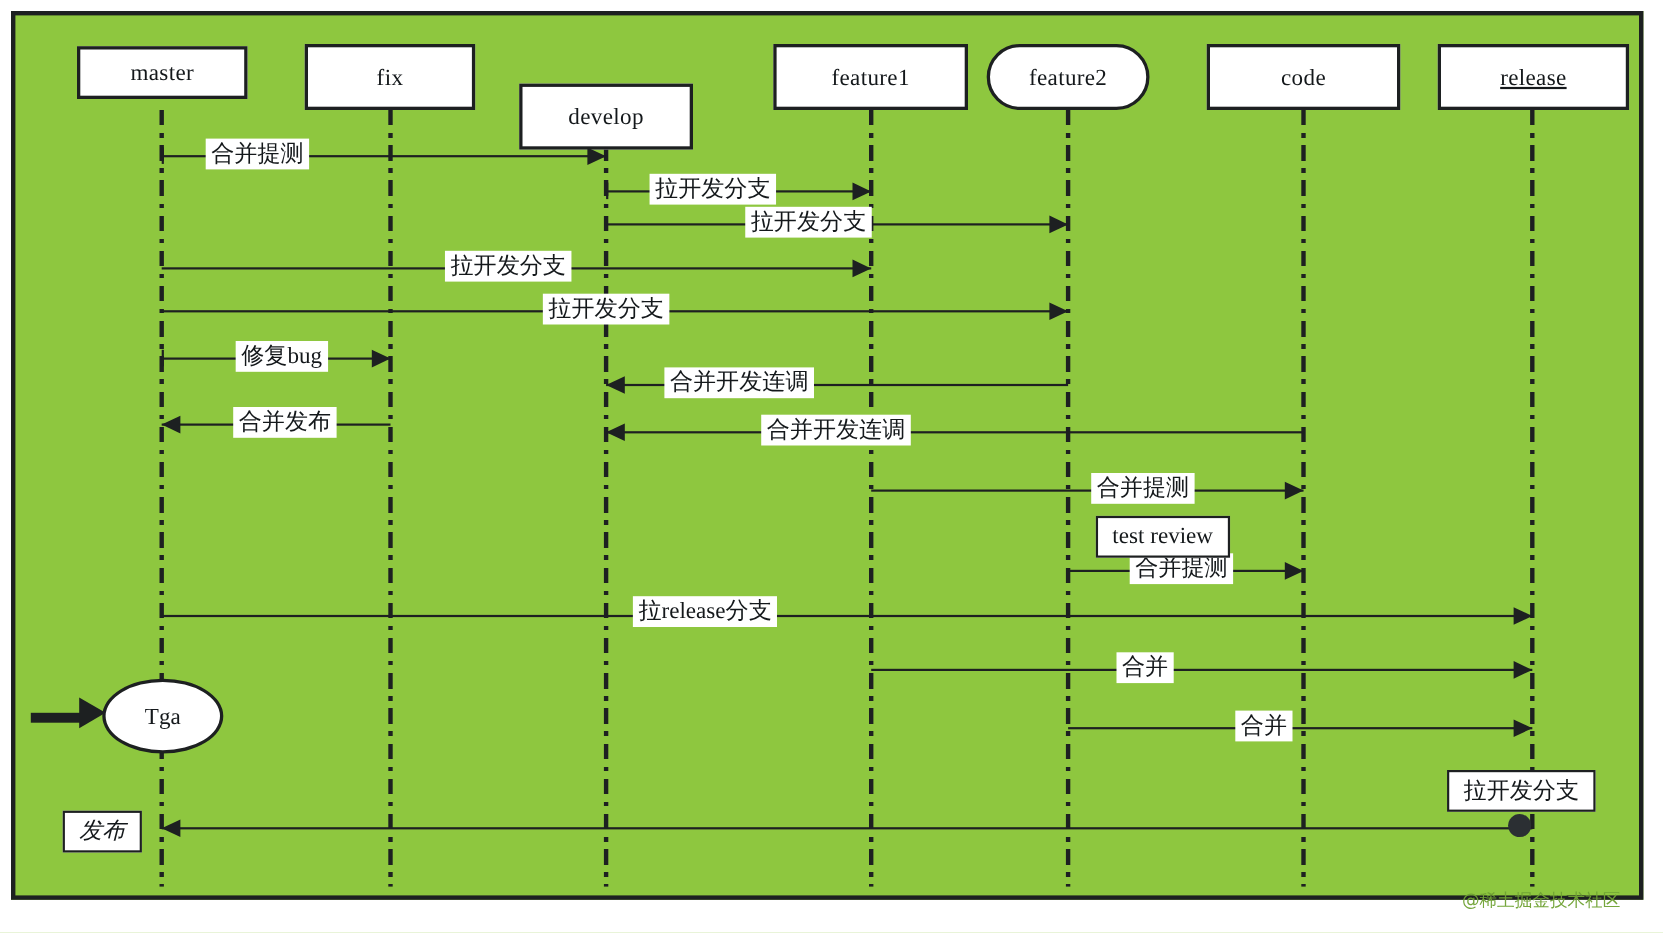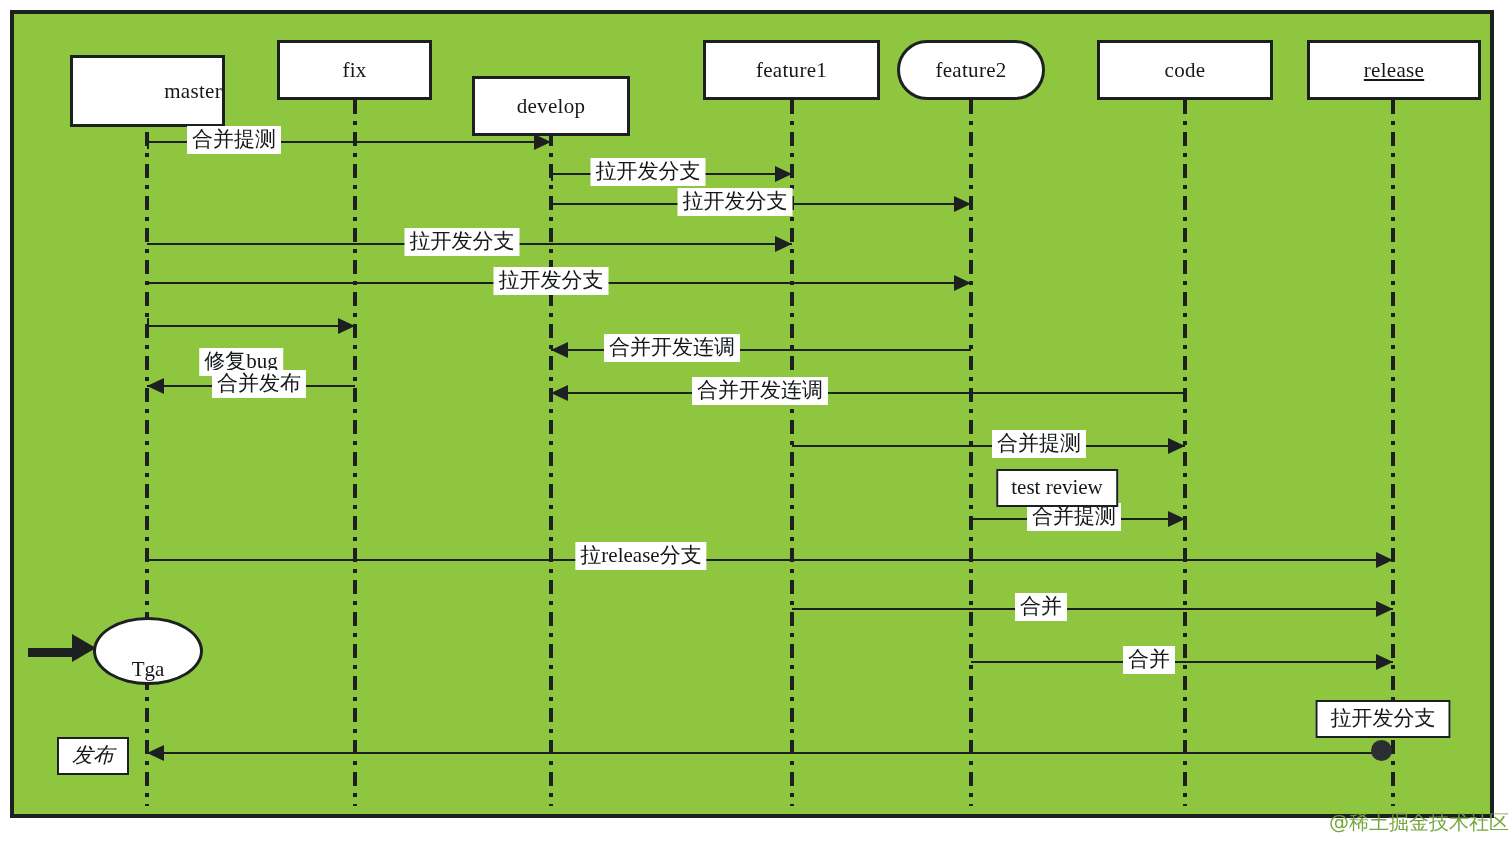--- a/index.html
+++ b/index.html
@@ -38,57 +38,57 @@
     position:absolute;background:#ffffff;color:#14181b;
     font-size:21px;line-height:1.12;padding:2px 5px;white-space:nowrap;
     transform:translateX(-50%);
   }
   .msg-label.boxed{border:2.6px solid #1d2021;padding:5px 13px;}
   .start-tick{
     position:absolute;width:0;border-left:2.6px solid #1d2021;height:15px;
   }
   .ellipse{
     position:absolute;background:#ffffff;border:3px solid #1d2021;
-    border-radius:50%;display:flex;align-items:flex-end;justify-content:center;
+    border-radius:50%;display:flex;align-items:center;justify-content:center;
     font-size:21px;color:#14181b;
   }
   .thick-arrow-line{
     position:absolute;height:0;border-top:9px solid #1d2021;
   }
   .thick-arrow-head{
     position:absolute;width:0;height:0;
     border-top:14px solid transparent;border-bottom:14px solid transparent;
     border-left:24px solid #1d2021;
   }
   .dot-terminator{
     position:absolute;width:21px;height:21px;border-radius:50%;
     background:#2b2f33;
   }
   .watermark{
-    position:absolute;font-size:20px;color:#6fa233;opacity:.95;
+    position:absolute;font-size:16px;color:#6fa233;opacity:.95;
     font-family:"DejaVu Sans","Liberation Sans",sans-serif;white-space:nowrap;
   }
 </style>
 </head>
 <body>
 
 <div id="canvas">
 
   <div id="lifelines">
       <div class="ll-inner" style="left: 131.25px; top: 86px; bottom: 8px;"></div>
       <div class="ll-inner" style="left: 339.25px; top: 86px; bottom: 8px;"></div>
       <div class="ll-inner" style="left: 535.25px; top: 86px; bottom: 8px;"></div>
       <div class="ll-inner" style="left: 776.25px; top: 86px; bottom: 8px;"></div>
       <div class="ll-inner" style="left: 955.25px; top: 86px; bottom: 8px;"></div>
       <div class="ll-inner" style="left: 1169.25px; top: 86px; bottom: 8px;"></div>
       <div class="ll-inner" style="left: 1377.25px; top: 86px; bottom: 8px;"></div>
     </div>
 
   <div id="actors">
-      <div class="actor-box" style="left: 56px; top: 41px; width: 155px; height: 72px; justify-content: flex-end;">
+      <div class="actor-box" style="left: 56px; top: 28px; width: 155px; height: 48px;">
         <span>master</span>
       </div>
       <div class="actor-box" style="left: 263px; top: 26px; width: 155px; height: 60px;">
         <span>fix</span>
       </div>
       <div class="actor-box" style="left: 458px; top: 26px; width: 158px; height: 60px; margin-top: 36px;">
         <span>develop</span>
       </div>
       <div class="actor-box" style="left: 689px; top: 26px; width: 177px; height: 60px;">
         <span>feature1</span>
@@ -118,21 +118,21 @@
       <div class="msg-label" style="left: 721px; top: 174px;">拉开发分支</div>
       <div class="msg-line" style="left: 133px; width: 645px; top: 229px;"></div>
       <div class="arrow-head right" style="top: 221.5px; left: 761px;"></div>
       <div class="msg-label" style="left: 448px; top: 214px;">拉开发分支</div>
       <div class="msg-line" style="left: 133px; width: 824px; top: 268px;"></div>
       <div class="arrow-head right" style="top: 260.5px; left: 940px;"></div>
       <div class="msg-label" style="left: 537px; top: 253px;">拉开发分支</div>
       <div class="msg-line" style="left: 133px; width: 208px; top: 311px;"></div>
       <div class="arrow-head right" style="top: 303.5px; left: 324px;"></div>
       <div class="start-tick" style="left: 133px; top: 304px;"></div>
-      <div class="msg-label" style="left: 227px; top: 296px; margin-top: 38px;">修复bug</div>
+      <div class="msg-label" style="left: 242px; top: 296px;">修复bug</div>
       <div class="msg-line" style="left: 537px; width: 420px; top: 335px;"></div>
       <div class="arrow-head left" style="top: 327.5px; left: 537px;"></div>
       <div class="msg-label" style="left: 658px; top: 320px;">合并开发连调</div>
       <div class="msg-line" style="left: 133px; width: 208px; top: 371px;"></div>
       <div class="arrow-head left" style="top: 363.5px; left: 133px;"></div>
       <div class="msg-label" style="left: 245px; top: 356px;">合并发布</div>
       <div class="msg-line" style="left: 537px; width: 634px; top: 378px;"></div>
       <div class="arrow-head left" style="top: 370.5px; left: 537px;"></div>
       <div class="msg-label" style="left: 746px; top: 363px;">合并开发连调</div>
       <div class="msg-line" style="left: 778px; width: 393px; top: 431px;"></div>

